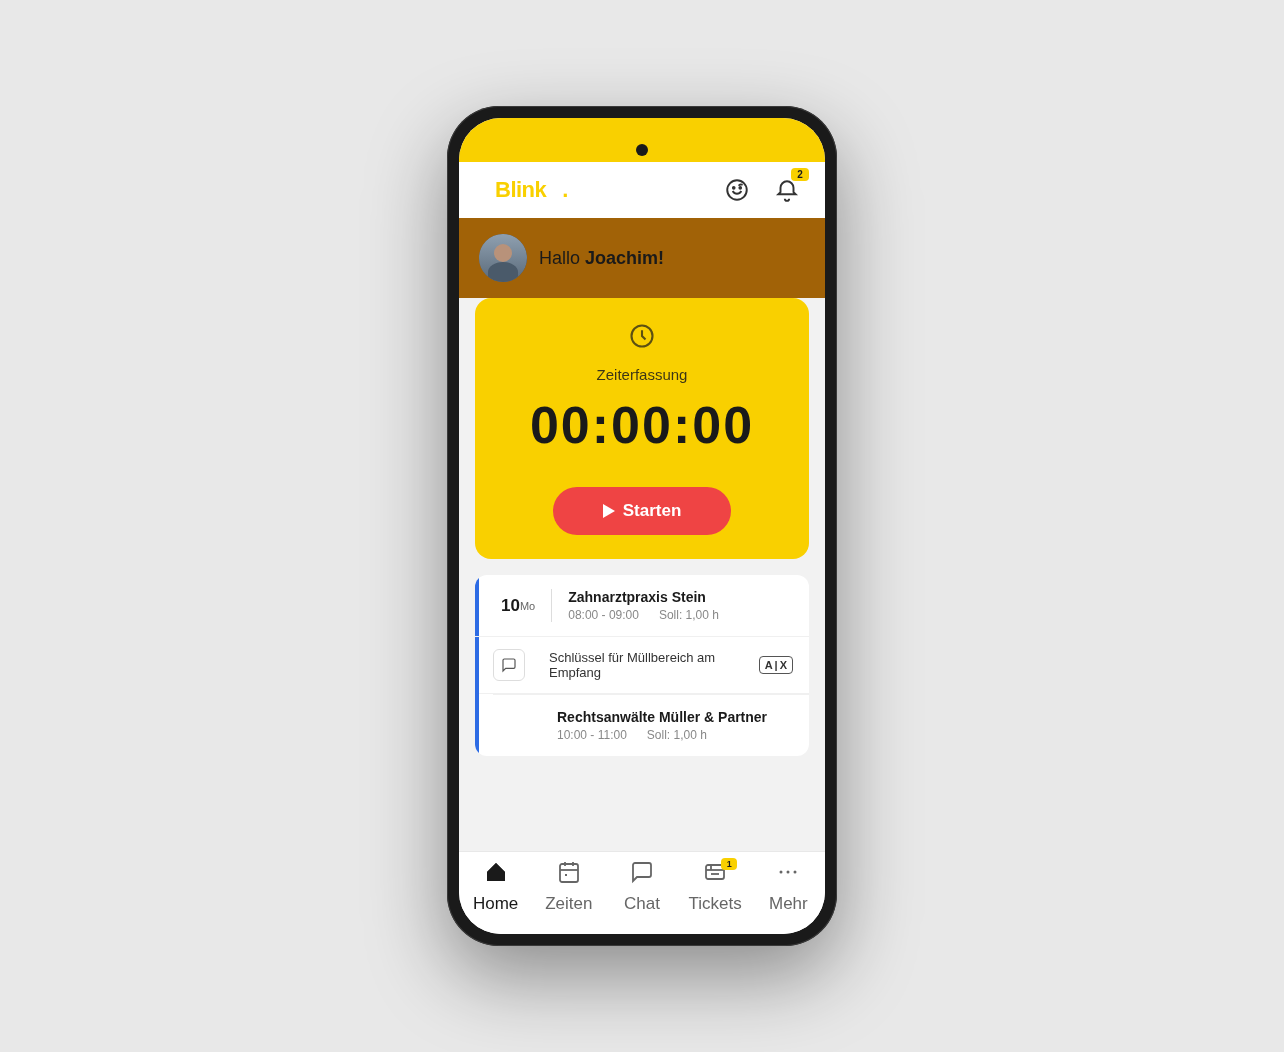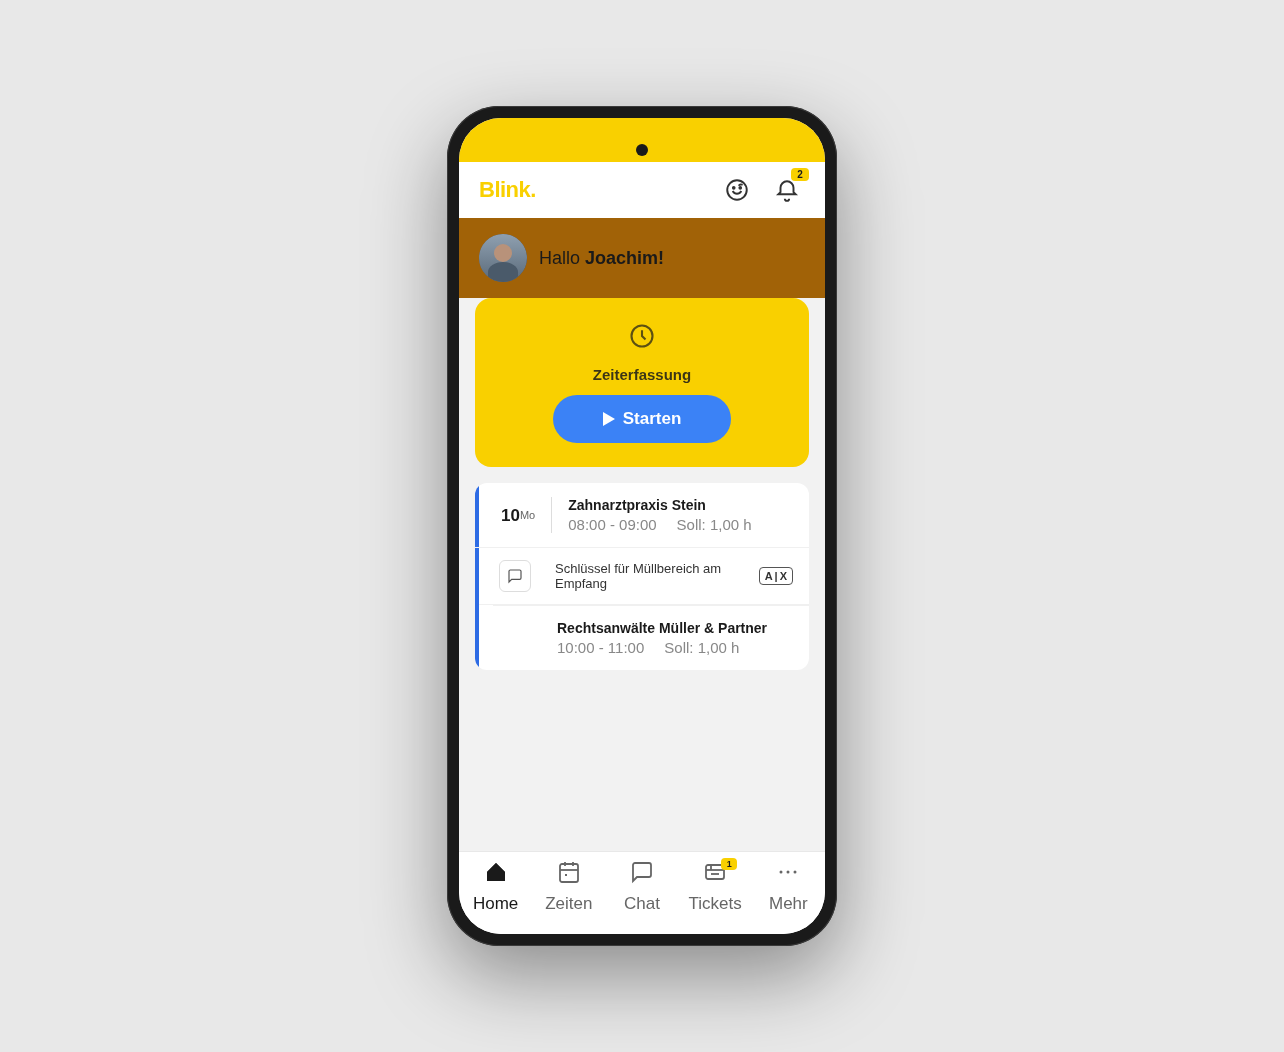--- a/index.html
+++ b/index.html
@@ -62,20 +62,21 @@
     }
 
     .logo {
       font-size: 22px;
       font-weight: 800;
       color: #1a1a1a;
       letter-spacing: -0.5px;
     }
     .logo span {
       color: #f9d000;
+      margin-left: 16px;
     }
 
     .top-icons {
       display: flex;
       align-items: center;
       gap: 14px;
     }
 
     .icon-btn {
       position: relative;
@@ -182,45 +183,44 @@
 
     .timer-icon {
       font-size: 24px;
       margin-bottom: 2px;
     }
 
     .timer-label {
       font-size: 15px;
       color: #1a1a1a;
       opacity: 0.85;
-      font-weight: bold;
     }
 
     .timer-display {
       font-size: 52px;
       font-weight: 800;
       color: #1a1a1a;
       letter-spacing: 2px;
       line-height: 1;
       margin: 8px 0;
     }
 
     .start-btn {
-      background: #3b82f6;
+      background: #ef4444;
       color: white;
       border: none;
       border-radius: 28px;
       padding: 14px 50px;
       font-size: 17px;
       font-weight: 600;
       cursor: pointer;
       display: flex;
       align-items: center;
       gap: 8px;
-      margin-top: 4px;
+      margin-top: 20px;
     }
 
     .play-icon {
       width: 0;
       height: 0;
       border-top: 7px solid transparent;
       border-bottom: 7px solid transparent;
       border-left: 12px solid white;
     }
 
@@ -308,21 +308,21 @@
     }
 
     .schedule-name {
       font-size: 14px;
       font-weight: 600;
       color: #1a1a1a;
       margin-bottom: 3px;
     }
 
     .schedule-time {
-      font-size: 15px;
+      font-size: 12px;
       color: #888;
       display: flex;
       gap: 20px;
     }
 
     
     .note-item {
       display: flex;
       align-items: center;
       padding: 12px 16px;
@@ -462,20 +462,21 @@
       </div>
 
       <div class="timer-card">
         <div class="timer-icon">
           <svg viewBox="0 0 24 24" width="28" height="28" fill="none" stroke="#1a1a1a" stroke-width="1.8" opacity="0.7">
             <circle cx="12" cy="12" r="9"></circle>
             <polyline points="12 7 12 12 15 15"></polyline>
           </svg>
         </div>
         <div class="timer-label">Zeiterfassung</div>
+        <div class="timer-display">00:00:00</div>
         <button class="start-btn">
           <div class="play-icon"></div>
           <span>Starten</span>
         </button>
       </div>
 
 
       <div class="schedule-list">
 
         <div style="position:relative;">
@@ -489,21 +490,21 @@
             <div class="divider-v"></div>
             <div class="schedule-info">
               <div class="schedule-name">Zahnarztpraxis Stein</div>
               <div class="schedule-time">
                 <span>08:00 - 09:00</span>
                 <span>Soll: 1,00 h</span>
               </div>
             </div>
           </div>
 
-          <div class="note-item" style="padding-left: 24px; gap: 24px;">
+          <div class="note-item" style="padding-left: 18px; gap: 24px;">
             <div class="note-icon">
               <svg viewBox="0 0 24 24" width="16" height="16" fill="none" stroke="#555" stroke-width="1.8">
                 <path d="M21 15a2 2 0 0 1-2 2H7l-4 4V5a2 2 0 0 1 2-2h14a2 2 0 0 1 2 2z"></path>
               </svg>
             </div>
             <div class="note-text">Schlüssel für Müllbereich am Empfang</div>
             <div class="translate-badge">
               <span>A</span>
               <span>|</span>
               <span>X</span>

